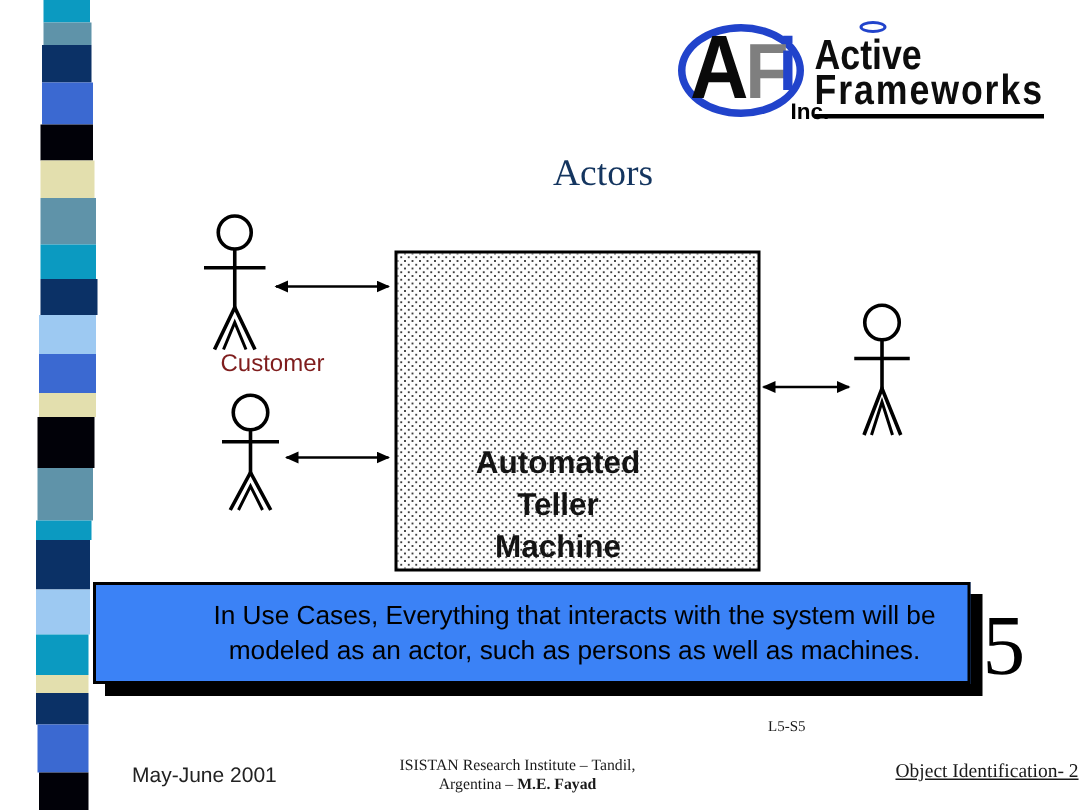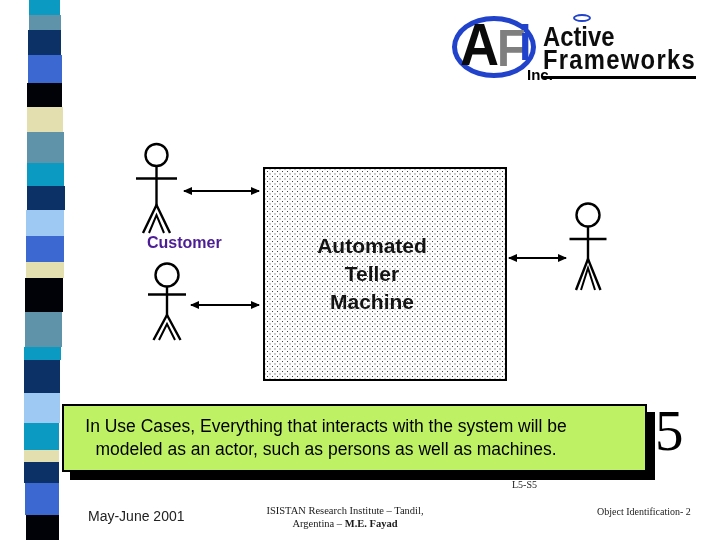--- a/index.html
+++ b/index.html
@@ -27,51 +27,51 @@
     border:2px solid #2143cb;border-radius:50%;box-sizing:border-box;}
   .logo-inc{position:absolute;left:527px;top:66px;font-size:15px;font-weight:900;color:#000;}
 
   
   .slide-title{position:absolute;left:0;top:102px;width:100%;box-sizing:border-box;
     padding-left:84px;text-align:center;font-family:"Liberation Serif",serif;
     font-size:25px;color:#14355f;}
 
   
   .diagram-svg{position:absolute;left:0;top:0;}
-  .actor-label{position:absolute;font-size:16px;font-weight:bold;color:#4c1d95;white-space:nowrap;}
+  .actor-label{position:absolute;font-size:16px;font-weight:normal;color:#7f1d1d;white-space:nowrap;}
   .lbl-customer{left:147px;top:234px;}
   .lbl-operator{left:113px;top:351px;}
   .lbl-bank{left:528px;top:298px;}
 
   .atm-box{position:absolute;left:263px;top:167px;width:240px;height:210px;
     border:2px solid #000;background-color:#fdfdfd;
     background-image:radial-gradient(#3d3d3d .8px,transparent .95px),
                      radial-gradient(#3d3d3d .8px,transparent .95px);
     background-size:5px 5px;background-position:0 0,2.5px 2.5px;
-    display:flex;align-items:center;justify-content:center;}
+    display:flex;align-items:flex-end;justify-content:center;}
   .atm-label{font-size:21px;font-weight:bold;color:#141414;line-height:28px;
     text-align:center;white-space:pre-line;padding-right:26px;}
 
   
-  .note-box{position:absolute;left:62px;top:404px;width:581px;height:64px;
-    background:#bef264;border:2px solid #000;box-shadow:8px 8px 0 #000;
-    display:flex;align-items:center;justify-content:flex-start;}
+  .note-box{position:absolute;left:62px;top:388px;width:581px;height:64px;
+    background:#3b82f6;border:2px solid #000;box-shadow:8px 8px 0 #000;
+    display:flex;align-items:center;justify-content:flex-end;}
   .note-text{width:524px;text-align:center;font-size:17.5px;line-height:23px;color:#000;}
 
   .slide-number{position:absolute;left:655px;top:402px;font-family:"Liberation Serif",serif;
     font-size:57px;line-height:1;color:#000;}
 
   
   .footer-date{position:absolute;left:88px;top:508px;font-size:14px;color:#222;}
   .footer-center{position:absolute;left:235px;top:504px;width:220px;text-align:center;
     font-family:"Liberation Serif",serif;font-size:10.5px;line-height:13px;color:#1a1a1a;}
   .footer-code{position:absolute;left:512px;top:479px;font-family:"Liberation Serif",serif;
     font-size:10px;color:#1a1a1a;}
   .footer-right{position:absolute;left:597px;top:506px;font-family:"Liberation Serif",serif;
-    font-size:10px;color:#1a1a1a;}
+    font-size:13px;color:#1a1a1a;text-decoration:underline;}
 </style>
 </head>
 <body>
 
 <div class="slide">
 
   <div class="ribbon">
       <div class="rib-seg" style="left: 29px; top: 0px; width: 31px; height: 15px; background: rgb(11, 154, 193);"></div>
       <div class="rib-seg" style="left: 29px; top: 15px; width: 32px; height: 15px; background: rgb(95, 147, 169);"></div>
       <div class="rib-seg" style="left: 28px; top: 30px; width: 33px; height: 25px; background: rgb(11, 49, 102);"></div>
@@ -100,20 +100,21 @@
     <div class="logo-ellipse"></div>
     <span class="logo-letter logo-a">A</span>
     <span class="logo-letter logo-f">F</span>
     <span class="logo-letter logo-i">i</span>
     <span class="logo-halo"></span>
     <div class="logo-name logo-name1">Active</div>
     <div class="logo-name logo-name2">Frameworks</div>
     <div class="logo-inc">Inc.</div>
   </div>
 
+  <div class="slide-title">Actors</div>
 
   <svg class="diagram-svg" width="720" height="540" viewBox="0 0 720 540">
     <defs>
       <marker id="ah" markerWidth="10" markerHeight="9" refX="8" refY="4" orient="auto-start-reverse" markerUnits="userSpaceOnUse">
         <path d="M0,0 L9,4 L0,8 z" fill="#000"></path>
       </marker>
     </defs>
 
     <g stroke="#000" stroke-width="2.4" fill="none">
       <circle cx="156.5" cy="155" r="11"></circle>

